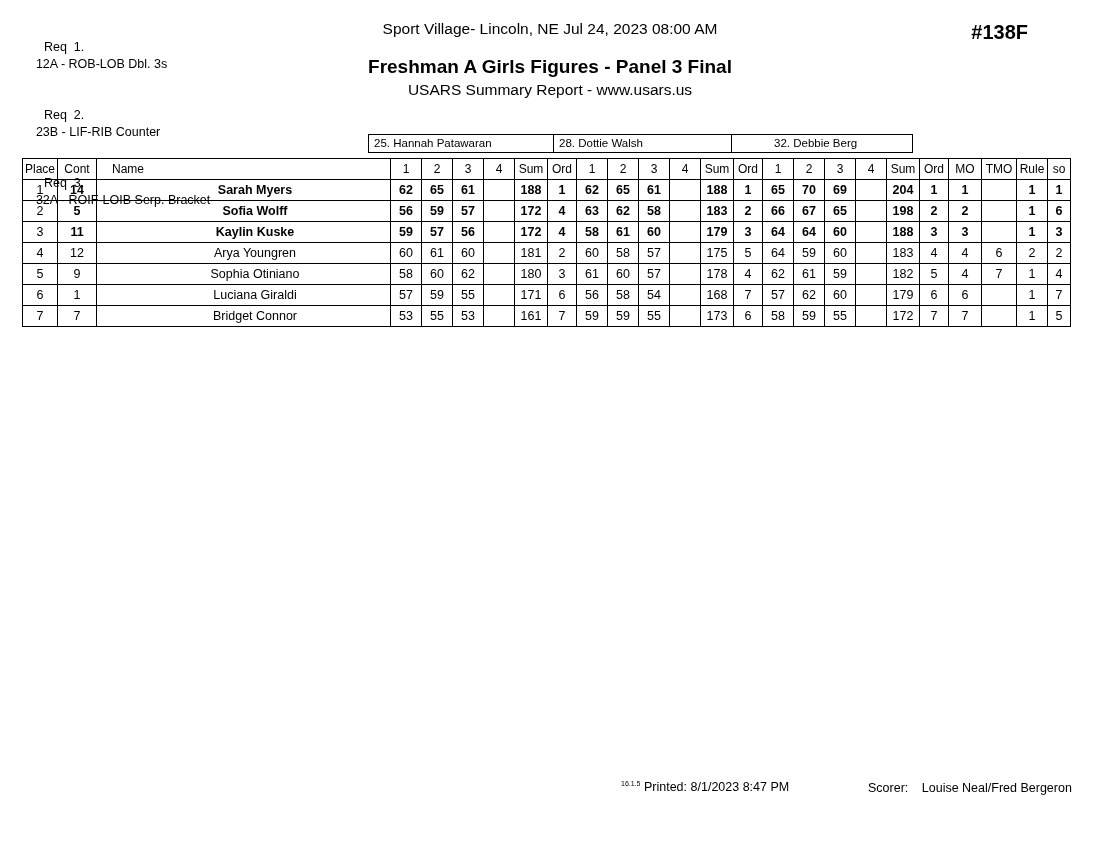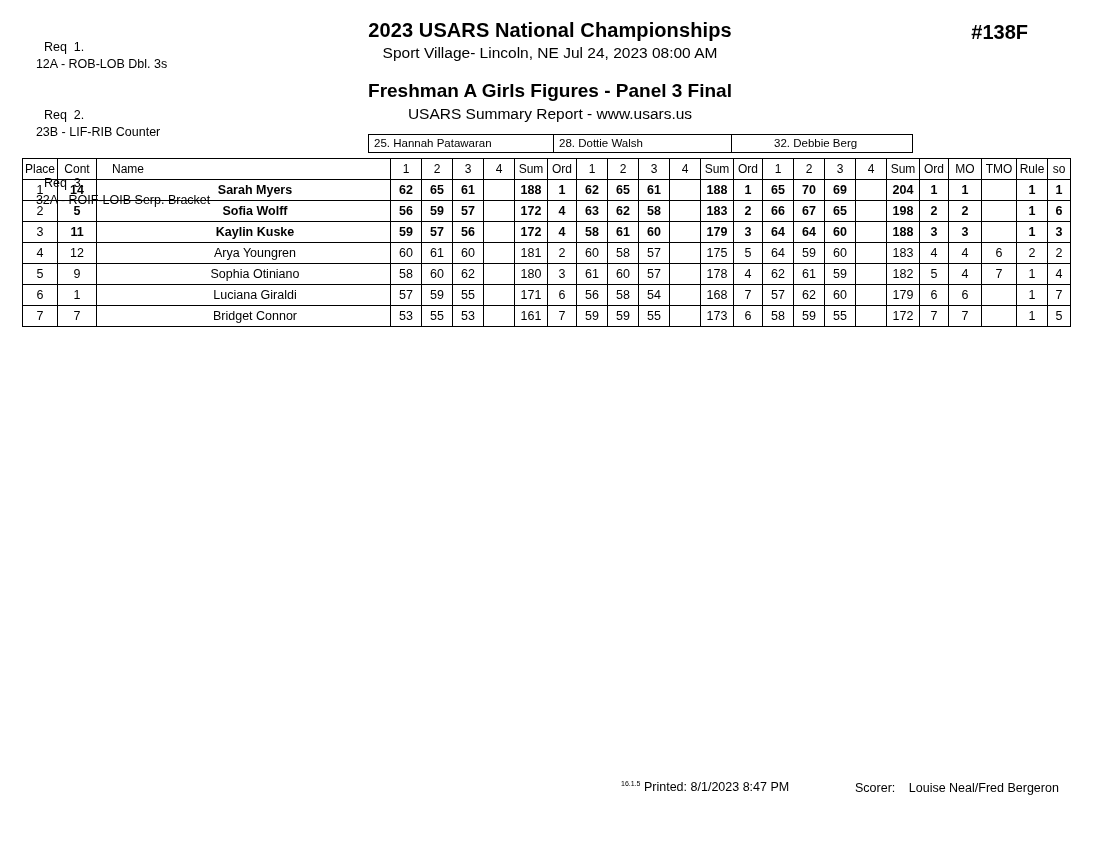--- a/index.html
+++ b/index.html
@@ -139,42 +139,41 @@
     font-size: 7px;
     vertical-align: super;
   }
   .footer-scorer {
     position: absolute;
     left: 855px;
     top: 781px;
     font-size: 12.5px;
     white-space: nowrap;
   }
-  .footer-scorer .lbl { margin-right: 10px; }
+  .footer-scorer .lbl { margin-right: 10px; margin-left: 13px; }
 </style>
 </head>
 <body>
 
 <div class="reqs">
   <div class="req-line">
     <span class="req-label">Req  1.</span>
     <span>12A - ROB-LOB Dbl. 3s</span>
   </div>
   <div class="req-line">
     <span class="req-label">Req  2.</span>
     <span>23B - LIF-RIB Counter</span>
   </div>
   <div class="req-line">
     <span class="req-label">Req  3.</span>
     <span>32A - ROIF-LOIB Serp. Bracket</span>
   </div>
 </div>
 
 <div class="header">
-  <div class="title-main">2023 USARS National Championships</div>
   <div class="title-sub">Sport Village- Lincoln, NE  Jul 24, 2023  08:00 AM</div>
   <div class="title-event">Freshman A Girls Figures - Panel 3 Final</div>
   <div class="title-report">USARS Summary Report - www.usars.us</div>
 </div>
 <div class="event-number">#138F</div>
 
 <div class="judges">
   <div class="judge-cell" style="width:185px;">25.  Hannah Patawaran</div>
   <div class="judge-cell" style="width:178px;">28.  Dottie Walsh</div>
   <div class="judge-cell" style="width:182px;padding-left:42px;">32.  Debbie Berg</div>

